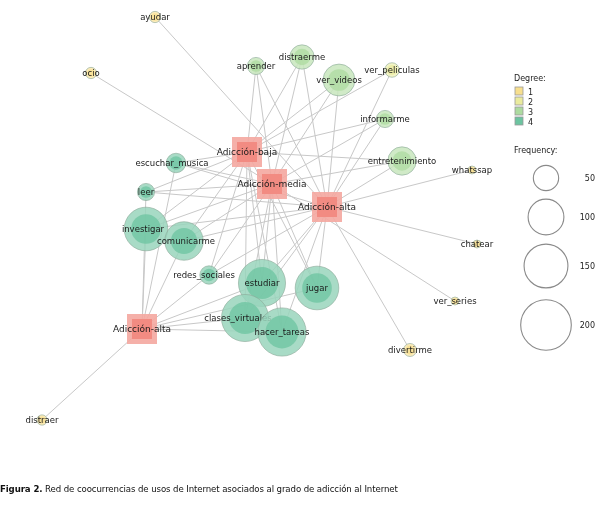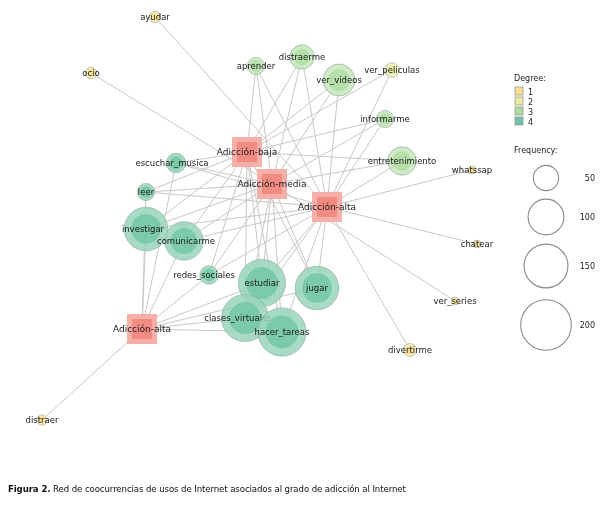--- a/index.html
+++ b/index.html
@@ -2,21 +2,21 @@
 <html><head>
 <meta charset="utf-8">
 <style>
   html, body { margin: 0; padding: 0; background: #ffffff; }
   body { width: 608px; height: 514px; position: relative; overflow: hidden;
          font-family: "DejaVu Sans", sans-serif; }
   #network { position: absolute; left: 0; top: 0; }
   .node-label { font-family: "DejaVu Sans", sans-serif; font-size: 8.5px; fill: #1a1a1a; }
   .addict-label { font-size: 9px; }
   .legend-text { font-family: "DejaVu Sans", sans-serif; font-size: 8px; fill: #222; }
-  #caption { position: absolute; left: 8px; top: 484px; font-size: 8.6px; color: #111;
+  #caption { position: absolute; left: 0; top: 484px; font-size: 8.6px; color: #111;
              font-family: "DejaVu Sans", sans-serif; white-space: nowrap; letter-spacing: -0.1px; }
   #caption b { font-weight: bold; }
 </style>
 </head>
 <body>
 
 <svg id="network" width="608" height="470">
   <g id="edges-layer">
       <line x1="155" y1="17" x2="327" y2="207" stroke="#c8c8c8" stroke-width="1"></line>
       <line x1="91" y1="73" x2="272" y2="184" stroke="#c8c8c8" stroke-width="1"></line>

